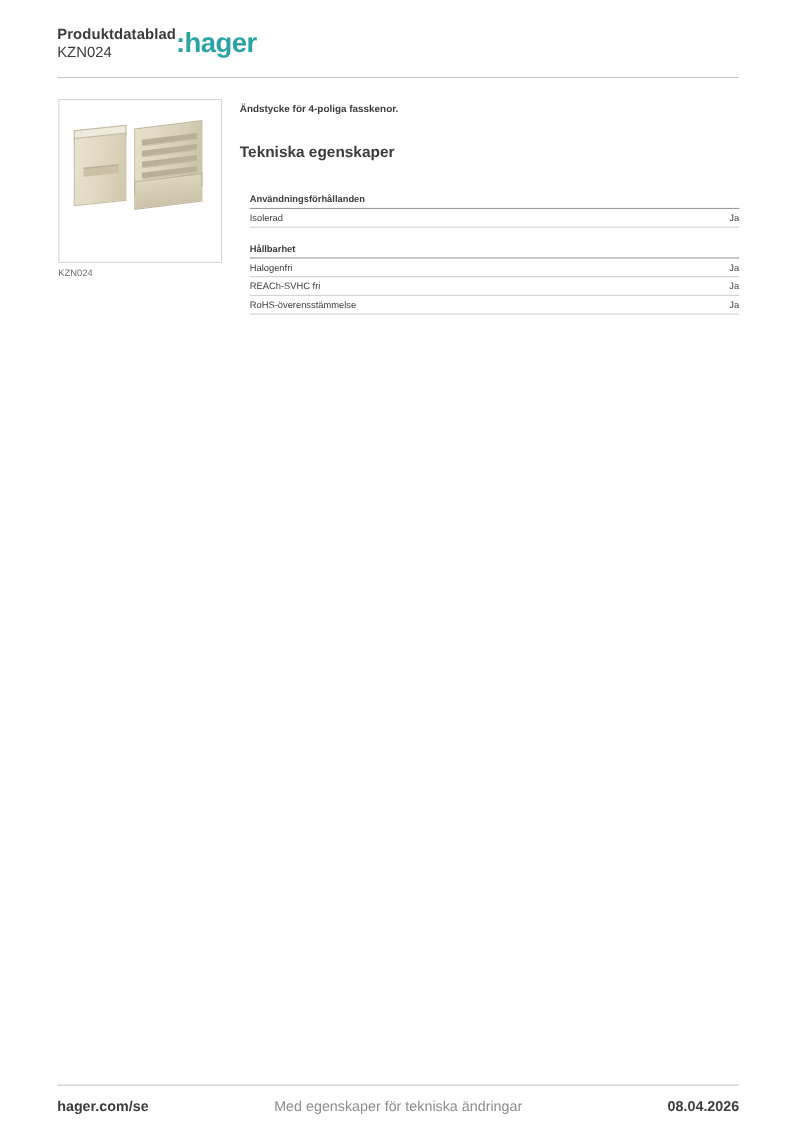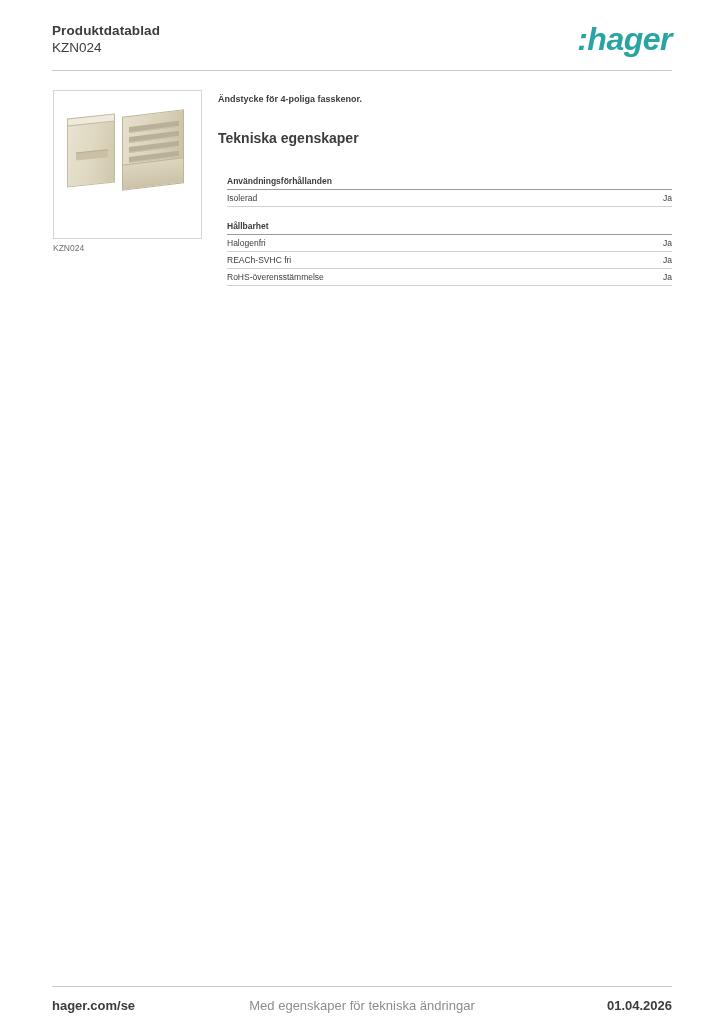--- a/index.html
+++ b/index.html
@@ -23,46 +23,44 @@
   }
 
   
   .header {
     position: absolute;
     left: 52px;
     top: 22px;
     width: 620px;
     display: flex;
     align-items: flex-start;
-    justify-content: space-between;
   }
   .header-titles {
     display: block;
   }
   .doc-title {
     font-size: 13.5px;
     font-weight: bold;
     color: #3c3c3b;
     letter-spacing: 0.1px;
     line-height: 17px;
   }
   .doc-subtitle {
     font-size: 13.5px;
     font-weight: normal;
     color: #3c3c3b;
     line-height: 17px;
   }
   .logo {
-    font-size: 32px;
+    font-size: 25px;
     font-weight: bold;
     color: #29a3a3;
     letter-spacing: -0.5px;
     line-height: 26px;
     margin-top: 4px;
-    font-style: italic;
   }
   .header-rule {
     position: absolute;
     left: 52px;
     top: 70px;
     width: 620px;
     height: 1px;
     background: #c8c8c8;
   }
 
@@ -293,16 +291,16 @@
         <span class="key">RoHS-överensstämmelse</span>
         <span class="val">Ja</span>
       </div>
     </div>
   </div>
 
   <div class="footer-rule"></div>
   <div class="footer">
     <span class="footer-left">hager.com/se</span>
     <span class="footer-center">Med egenskaper för tekniska ändringar</span>
-    <span class="footer-right">01.04.2026</span>
+    <span class="footer-right">08.04.2026</span>
   </div>
 
 </div>
 
 </body></html>

